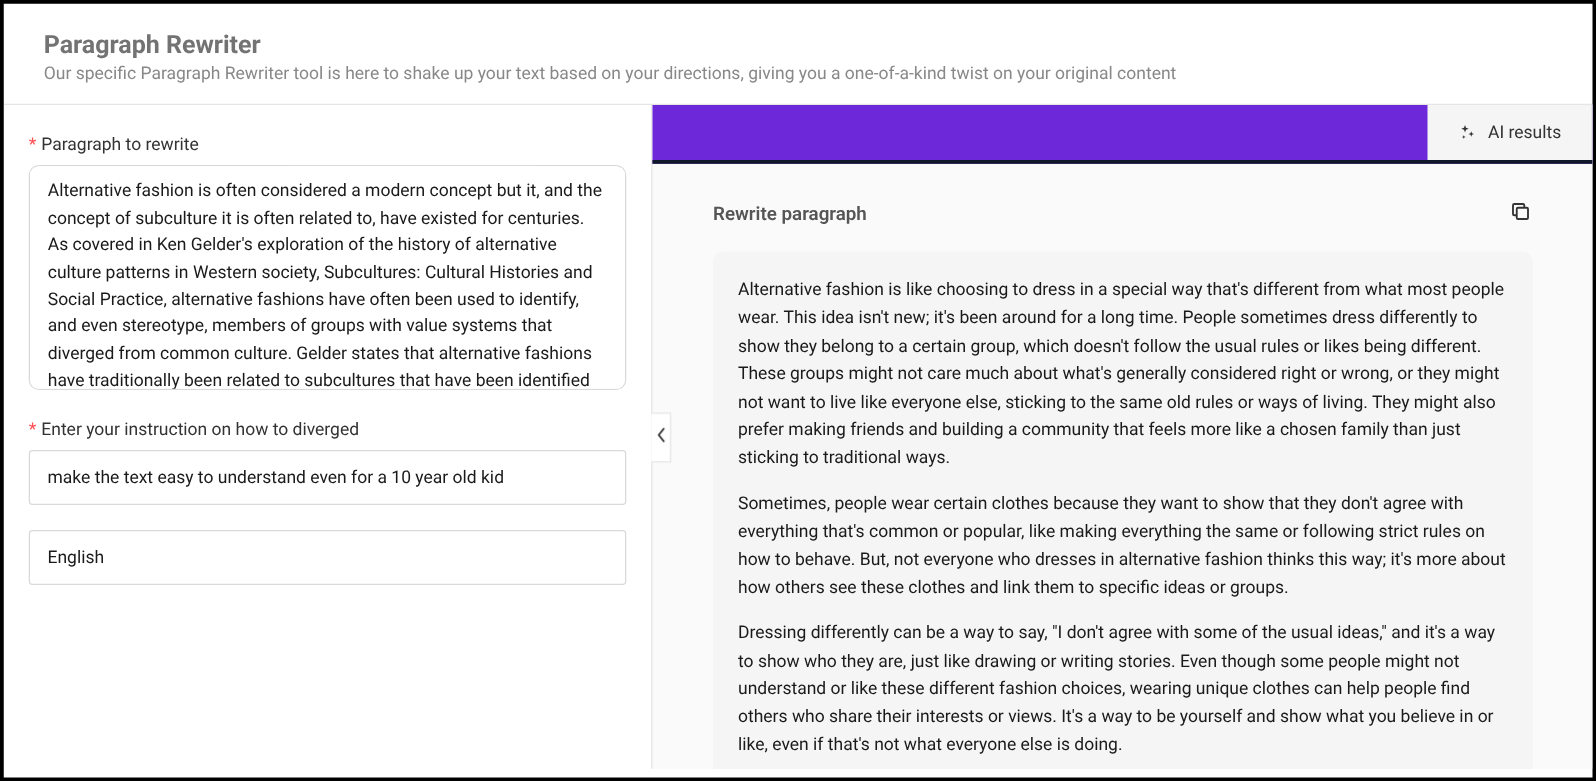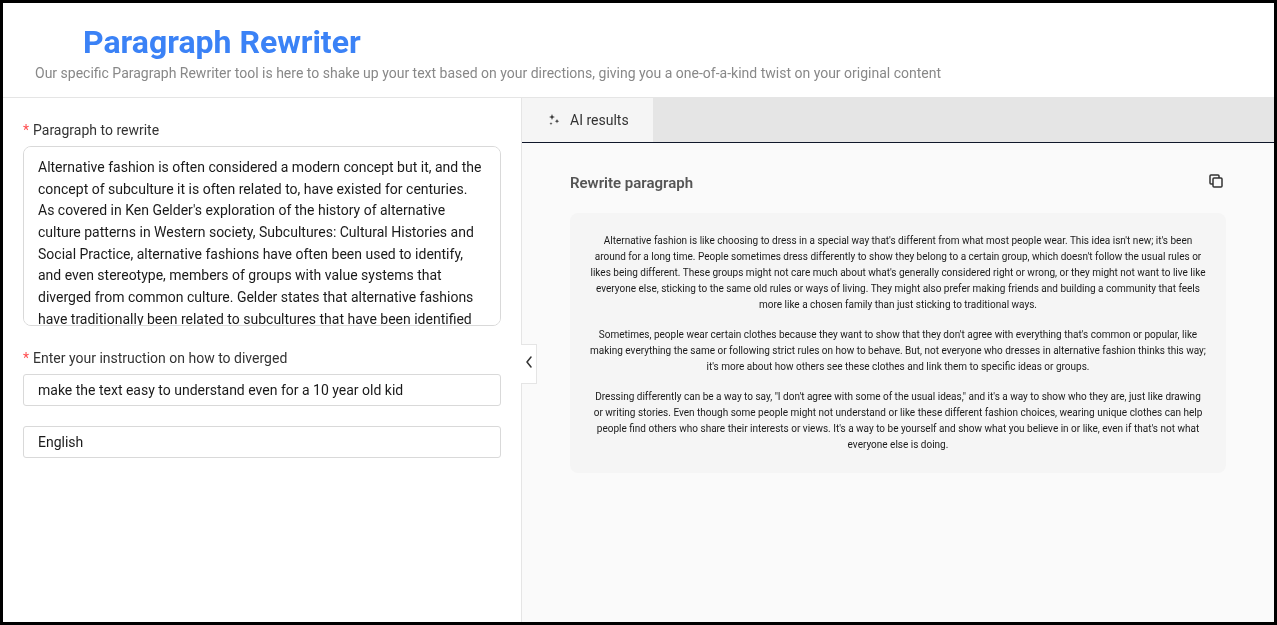--- a/index.html
+++ b/index.html
@@ -14,25 +14,24 @@
       width: 1277px;
       height: 625px;
       border: 3px solid #000;
       overflow: hidden;
     }
     .header {
       padding: 20px 32px 16px 32px;
       border-bottom: 1px solid #e5e5e5;
     }
     .page-title {
-      font-size: 32px;
+      font-size: 20px;
       font-weight: 700;
-      color: #3b82f6;
+      color: #737373;
       margin-bottom: 4px;
-      margin-left: 48px;
     }
     .page-subtitle {
       font-size: 14px;
       color: #888;
     }
     .main {
       display: flex;
       height: calc(100% - 88px);
       position: relative;
     }
@@ -75,26 +74,27 @@
       overflow-y: auto;
     }
     .input {
       width: 100%;
       padding: 8px 14px;
       border: 1px solid #d9d9d9;
       border-radius: 3px;
       font-size: 14px;
       font-family: inherit;
       color: #1a1a1a;
-      height: 32px;
+      height: 44px;
     }
     .tabs {
       display: flex;
-      background: #e5e5e5;
-      border-bottom: 1px solid #0f172a;
+      background: #6d28d9;
+      border-bottom: 3px solid #0f172a;
+      justify-content: flex-end;
     }
     .tab {
       display: flex;
       align-items: center;
       gap: 8px;
       padding: 14px 24px;
       font-size: 14px;
       color: #333;
       cursor: pointer;
       border-right: 1px solid #e5e5e5;
@@ -107,21 +107,20 @@
       display: inline-flex;
       width: 16px;
       height: 16px;
       align-items: center;
       justify-content: center;
     }
     .results-area {
       padding: 30px 48px;
       flex: 1;
       overflow-y: auto;
-      text-align: center;
     }
     .result-header {
       display: flex;
       justify-content: space-between;
       align-items: center;
       margin-bottom: 20px;
     }
     .result-title {
       font-size: 15px;
       font-weight: 600;
@@ -135,21 +134,21 @@
       justify-content: center;
       cursor: pointer;
       color: #333;
     }
     .result-box {
       background: #f5f5f5;
       border-radius: 8px;
       padding: 20px;
     }
     .result-box p {
-      font-size: 10px;
+      font-size: 14px;
       line-height: 1.6;
       color: #1a1a1a;
       margin-bottom: 14px;
     }
     .result-box p:last-child {
       margin-bottom: 0;
     }
     .collapse-handle {
       position: absolute;
       left: 518px;

